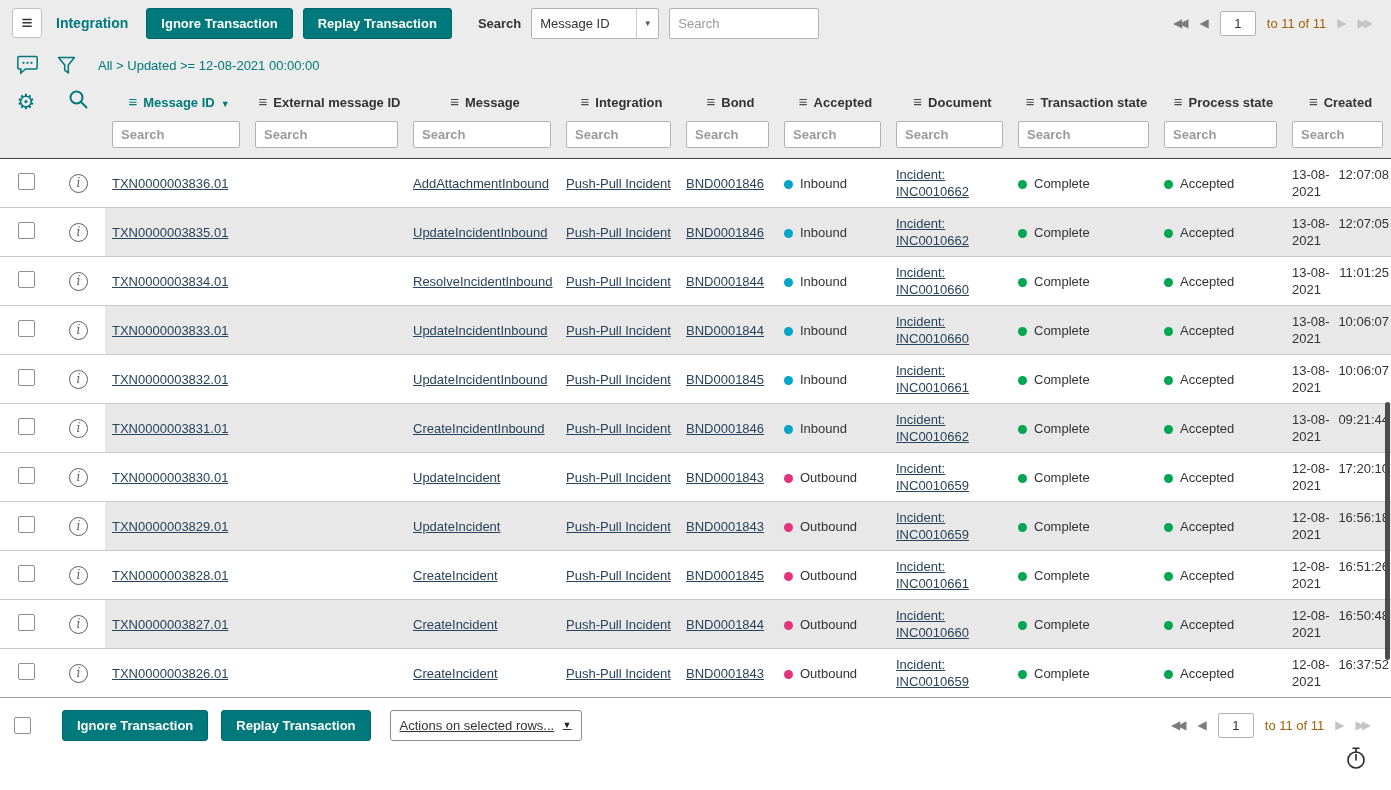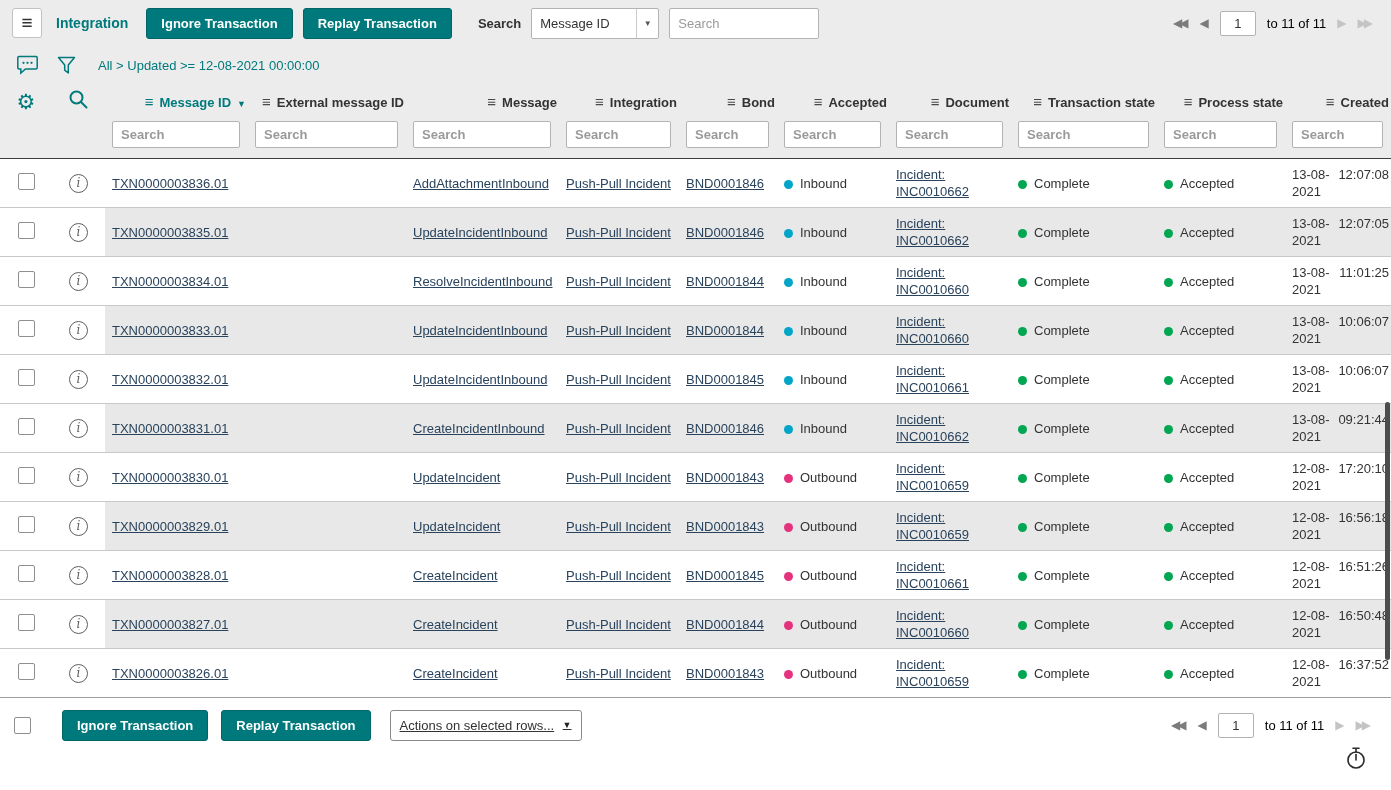--- a/index.html
+++ b/index.html
@@ -29,33 +29,33 @@
     font: inherit; color: #333; background: #fff; }
   .search-input::placeholder, .filter-input::placeholder { color: #9a9a9a; }
 
   
   .pagination { display: flex; align-items: center; gap: 11px; margin-left: auto; padding-right: 6px; }
   .pg-btn { font-size: 12px; cursor: pointer; user-select: none; }
   .pg-double { letter-spacing: -3px; padding-right: 3px; }
   .pg-enabled { color: #7b7b7b; }
   .pg-disabled { color: #c4c4c4; }
   .pg-input { width: 36px; height: 25px; border: 1px solid #b3b3b3; border-radius: 2px; text-align: center; font: inherit; background: #fff; color: #333; }
-  .pg-range { color: #000000; white-space: nowrap; }
+  .pg-range { color: #a16207; white-space: nowrap; }
 
   
   .crumb-bar { height: 38px; background: #ececec; display: flex; align-items: center; padding: 0 16px; gap: 18px; }
   .breadcrumb { color: var(--accent, #00797c); font-size: 13px; margin-left: 4px; cursor: pointer; }
   .icon-btn { display: inline-flex; align-items: center; justify-content: center; cursor: pointer; }
 
   
   table { width: 1391px; table-layout: fixed; border-collapse: collapse; }
   thead th { background: #ececec; }
   .gutter-head { text-align: center; vertical-align: middle; }
   .gear-icon { font-size: 21px; color: var(--accent, #00797c); cursor: pointer; line-height: 1; display: inline-block; }
-  .col-head { text-align: right; padding: 8px 2px 8px 7px; font-size: 13px; font-weight: 700; color: #333;
+  .col-head { text-align: center; padding: 8px 2px 8px 7px; font-size: 13px; font-weight: 700; color: #333;
     white-space: nowrap; overflow: hidden; cursor: pointer; height: 34px; }
   .col-menu-icon { font-size: 15px; color: #4a4a4a; margin-right: 6px; font-weight: 400; }
   .col-head.sorted .col-label, .col-head.sorted .col-menu-icon, .col-head.sorted .sort-icon { color: var(--accent, #00797c); }
   .sort-icon { font-size: 9px; margin-left: 6px; }
   .filter-cell { padding: 3px 8px 10px 7px; }
   .filter-input { width: 100%; height: 27px; border: 1px solid #b3b3b3; border-radius: 2px; padding: 0 8px; font: inherit; background: #fff; color: #333; }
   .filter-row th { border-bottom: 1px solid #3d3d3d; }
 
   tbody tr { height: 49px; }
   tbody td { padding: 4px 2px 4px 7px; vertical-align: middle; border-bottom: 1px solid #c9c9c9; }

